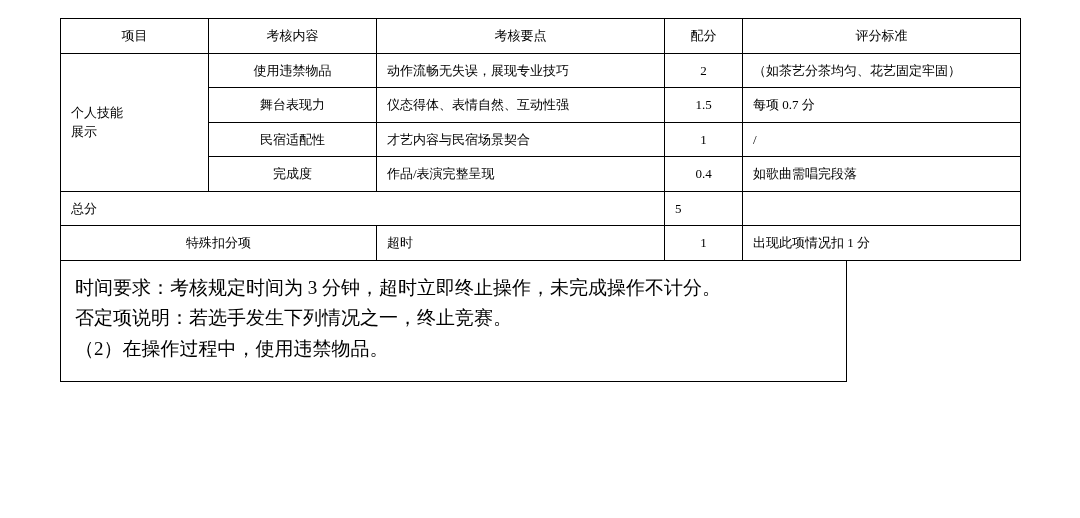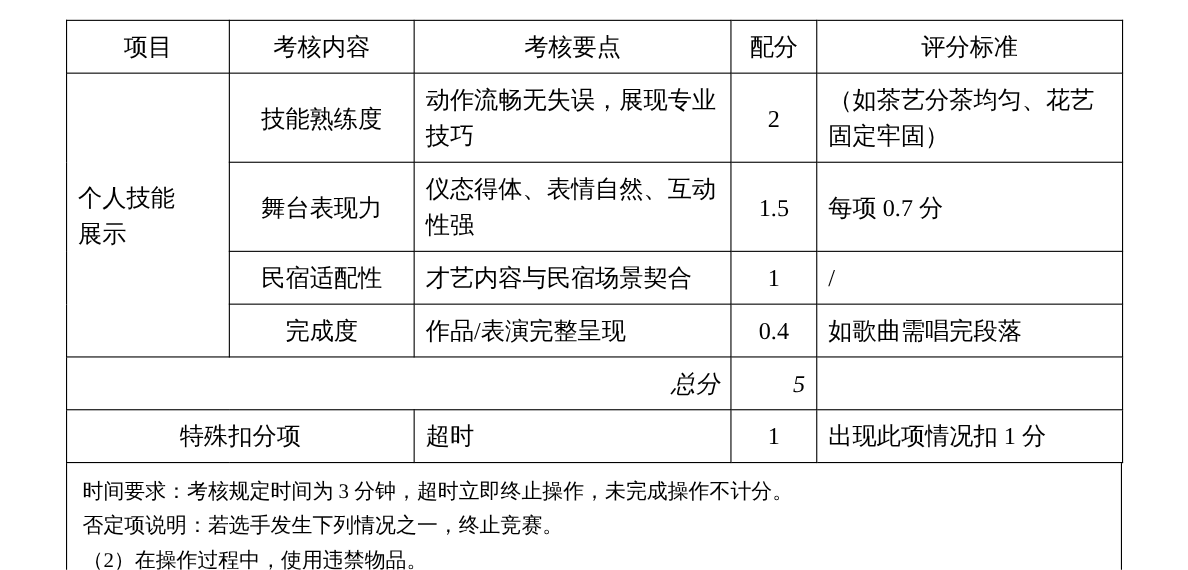--- a/index.html
+++ b/index.html
@@ -18,21 +18,21 @@
     position: relative;
     width: 1080px;
     height: 518px;
     box-sizing: border-box;
     padding: 18px 60px 0 60px;
   }
   table.assess {
     border-collapse: collapse;
     width: 960px;
     table-layout: fixed;
-    font-size: 22px;
+    font-size: 13px;
     line-height: 1.5;
   }
   table.assess td, table.assess th {
     border: 1px solid #000000;
     padding: 7px 10px;
     vertical-align: middle;
     font-weight: normal;
   }
   .c-center { text-align: center; }
   .c-left { text-align: left; }
@@ -45,27 +45,26 @@
   col.col-crit    { width: 278px; }
 
   thead td {
     text-align: center;
     padding-top: 9px;
     padding-bottom: 9px;
   }
   .rowspan-cell {
   }
   .total-row td {
-    text-align: right;
-    font-style: italic;
+    text-align: left;
   }
   .notes {
     border: 1px solid #000000;
     border-top: none;
-    width: 960px;
+    width: 787px;
     box-sizing: border-box;
     padding: 12px 14px 16px 14px;
     font-size: 19px;
     line-height: 1.62;
   }
   .notes p {
     margin: 0;
   }
 </style>
 </head>
@@ -89,21 +88,21 @@
         <td class="c-center">配分</td>
         <td class="c-center">评分标准</td>
       </tr>
     </thead>
     <tbody>
       <tr>
         <td class="rowspan-cell" rowspan="4">
           <div>个人技能</div>
           <div>展示</div>
         </td>
-        <td class="c-center">技能熟练度</td>
+        <td class="c-center">使用违禁物品</td>
         <td class="c-left">动作流畅无失误，展现专业技巧</td>
         <td class="c-center">2</td>
         <td class="c-left">（如茶艺分茶均匀、花艺固定牢固）</td>
       </tr>
       <tr>
         <td class="c-center">舞台表现力</td>
         <td class="c-left">仪态得体、表情自然、互动性强</td>
         <td class="c-center">1.5</td>
         <td class="c-left">每项 0.7 分</td>
       </tr>

